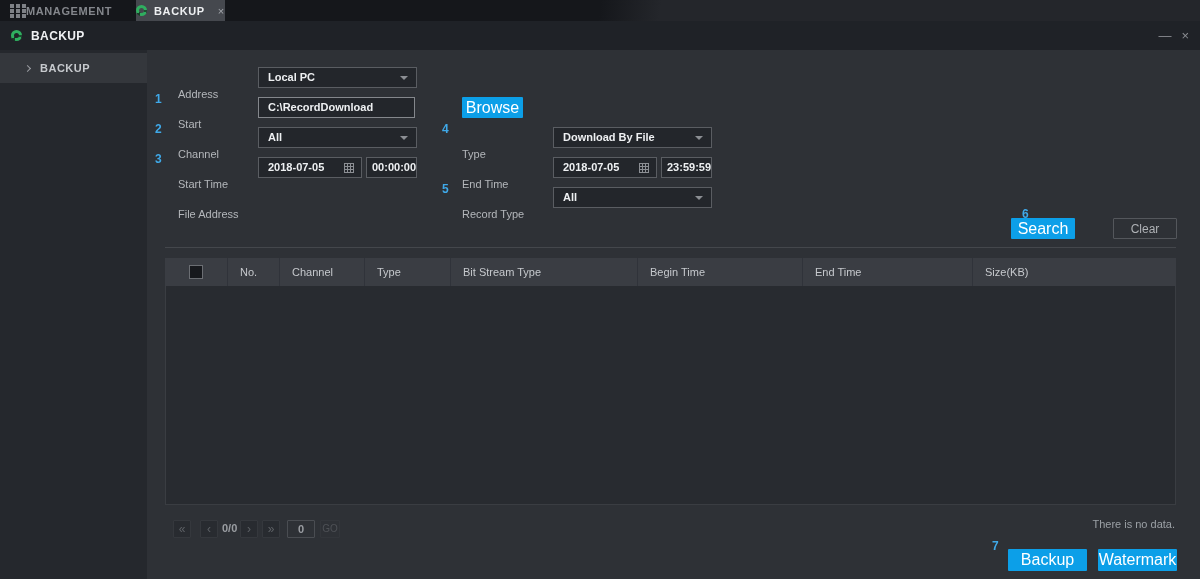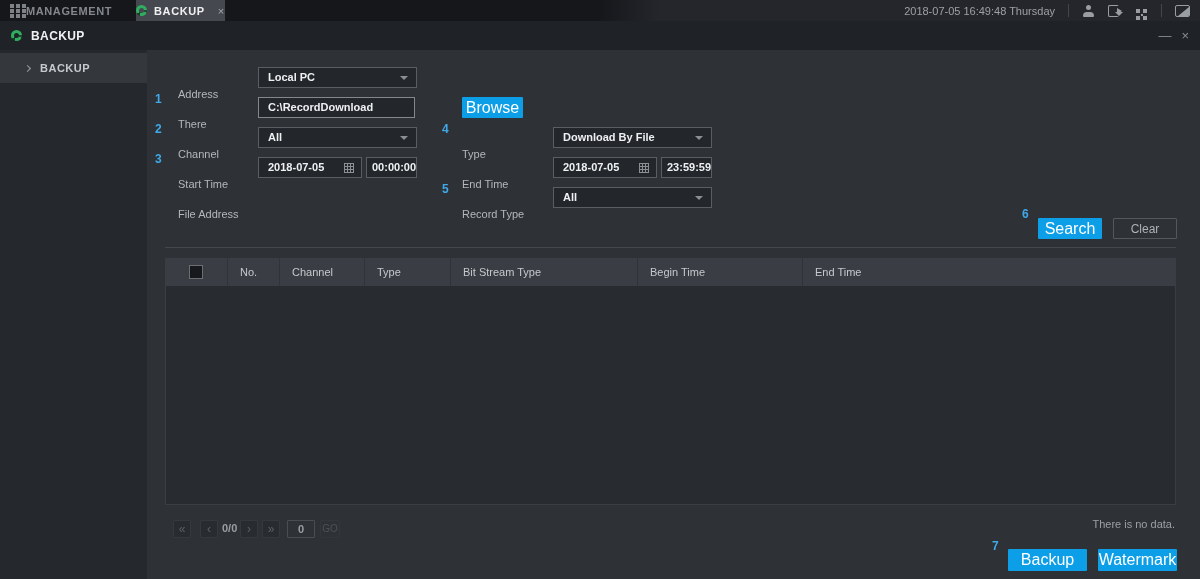--- a/index.html
+++ b/index.html
@@ -90,32 +90,20 @@
   <div class="tabbar">
     <div class="grid-icon"></div>
     <div class="tab inactive">
       <span>MANAGEMENT</span>
     </div>
     <div class="tab active">
       <span class="ring"></span>
       <span>BACKUP</span>
       <span class="tab-close">×</span>
     </div>
-    <div class="tb-right">
-      <span class="tb-time">2018-07-05 16:49:48 Thursday</span>
-      <span class="tb-sep"></span>
-      <span class="icon-user"></span>
-      <span style="display:flex;align-items:center;">
-        <span class="icon-logout"></span>
-        <span class="caret-down"></span>
-      </span>
-      <span class="icon-qr"></span>
-      <span class="tb-sep"></span>
-      <span class="icon-monitor"></span>
-    </div>
   </div>
 
   <div class="titlebar">
     <span class="ring"></span>
     <span class="win-title">BACKUP</span>
     <span class="win-ctrls">
       <span>—</span>
       <span>×</span>
     </span>
   </div>
@@ -132,21 +120,21 @@
     <div class="main">
 
       <span class="callout" style="left:8px;top:42px;">1</span>
       <span class="callout" style="left:8px;top:72px;">2</span>
       <span class="callout" style="left:8px;top:102px;">3</span>
       <span class="callout" style="left:295px;top:72px;">4</span>
       <span class="callout" style="left:295px;top:132px;">5</span>
       <span class="callout" style="left:875px;top:157px;">6</span>
 
       <span class="flabel" style="left:31px;top:22px;">Address</span>
-      <span class="flabel" style="left:31px;top:52px;">There</span>
+      <span class="flabel" style="left:31px;top:52px;">Start</span>
       <span class="flabel" style="left:31px;top:82px;">Channel</span>
       <span class="flabel" style="left:31px;top:112px;">Start Time</span>
       <span class="flabel" style="left:31px;top:142px;">File Address</span>
 
       <span class="flabel" style="left:315px;top:82px;">Type</span>
       <span class="flabel" style="left:315px;top:112px;">End Time</span>
       <span class="flabel" style="left:315px;top:142px;">Record Type</span>
 
       <div class="fbox" style="left:111px;top:17px;width:159px;">
         <span>Local PC</span>
@@ -177,35 +165,36 @@
         <span class="cal"></span>
       </div>
       <div class="fbox" style="left:514px;top:107px;width:51px;padding-left:5px;">
         <span>23:59:59</span>
       </div>
       <div class="fbox" style="left:406px;top:137px;width:159px;">
         <span>All</span>
         <span class="arr"></span>
       </div>
 
-      <button class="btn-blue" style="left:891px;top:168px;width:64px;height:21px;">Search</button>
+      <button class="btn-blue" style="left:864px;top:168px;width:64px;height:21px;">Search</button>
       <button class="btn-ghost" style="left:966px;top:168px;width:64px;height:21px;">Clear</button>
 
       <div class="hr-line" style="top:197px;"></div>
 
       <div class="thead">
         <div class="th th-check" style="width:63px;">
           <span class="checkbox"></span>
         </div>
         <div class="th" style="width:52px;">No.</div>
         <div class="th" style="width:85px;">Channel</div>
         <div class="th" style="width:86px;">Type</div>
         <div class="th" style="width:187px;">Bit Stream Type</div>
         <div class="th" style="width:165px;">Begin Time</div>
         <div class="th" style="width:170px;">End Time</div>
+        <div class="th" style="width:203px;">Size(KB)</div>
       </div>
       <div class="tbody"></div>
 
       <div class="pgbtn" style="left:26px;">«</div>
       <div class="pgbtn" style="left:53px;">‹</div>
       <span class="pg-info" style="left:75px;">0/0</span>
       <div class="pgbtn" style="left:93px;">›</div>
       <div class="pgbtn" style="left:115px;">»</div>
       <input class="pg-input" style="left: 140px;" value="0">
       <div class="pg-go" style="left:173px;">GO</div>

